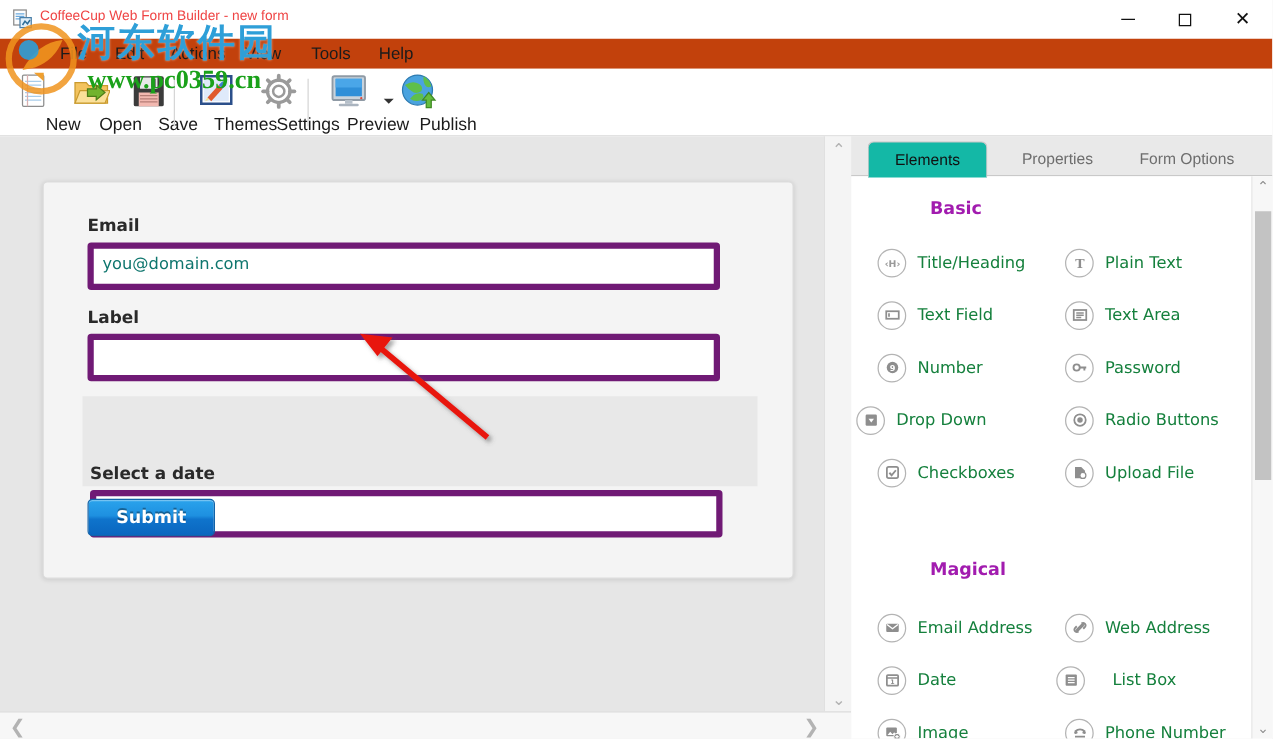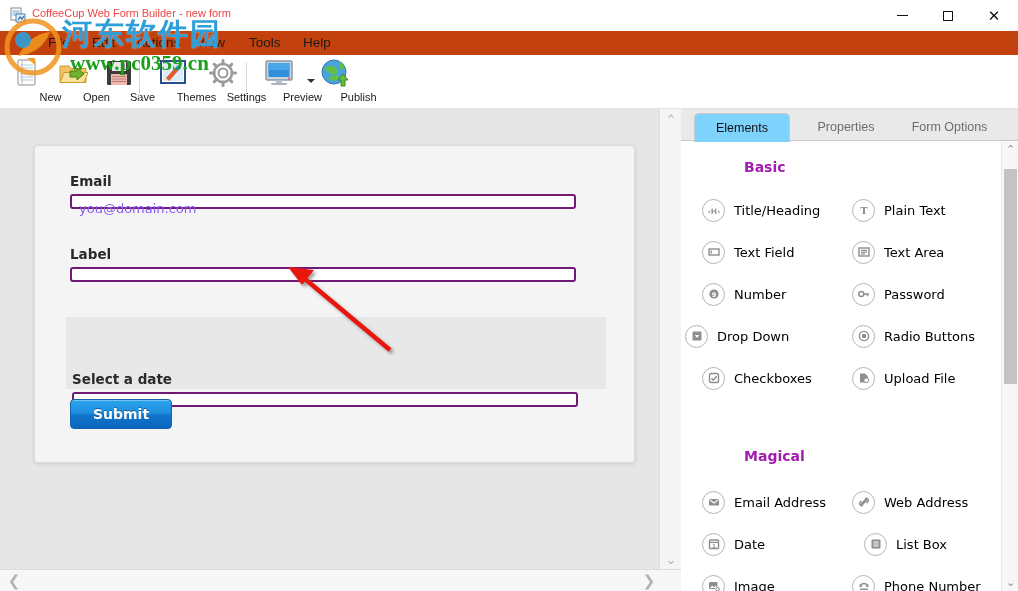--- a/index.html
+++ b/index.html
@@ -64,21 +64,21 @@
     background: #ffffff;
     border-bottom: 1px solid #e2e2e2;
   }
   .tb-btn {
     position: absolute; top: 2px;
     width: 54px; height: 50px;
     display: flex; flex-direction: column;
     align-items: center; justify-content: flex-start;
   }
   .tb-ico { height: 32px; display:flex; align-items:center; justify-content:center; }
-  .tb-lbl { font-size: 11px; color: #1b1b1b; margin-top: 2px; white-space: nowrap; margin-left: 47px; }
+  .tb-lbl { font-size: 14px; color: #1b1b1b; margin-top: 2px; white-space: nowrap; margin-left: 47px; }
   .tb-sep {
     position: absolute; top: 8px; width: 1px; height: 38px;
     background: #d6d6d6;
   }
   .tb-caret {
     position: absolute; top: 24px; left: 307px;
     width: 0; height: 0;
     border-left: 4px solid transparent;
     border-right: 4px solid transparent;
     border-top: 4px solid #333;
@@ -140,26 +140,26 @@
     border-radius: 4px;
     box-shadow: 0 1px 4px rgba(0,0,0,0.12);
   }
   .fld { position: absolute; }
   .fld-label {
     font-size: 13.5px; font-weight: bold; color: #2a2a2a;
     margin-bottom: 5px;
     font-family: "DejaVu Sans", sans-serif;
   }
   .fld-input {
-    width: 506px; height: 15px;
+    width: 506px; height: 38px;
     background: #ffffff;
-    border: 2px solid #701a75;
+    border: 5px solid #701a75;
     border-radius: 3px;
     font-size: 13px;
-    color: #8b5cf6;
+    color: #0f766e;
     padding: 0 7px;
     line-height: 25px;
     font-family: "DejaVu Sans", sans-serif;
   }
   .fld-group-sel {
     position: absolute; left: 31px; top: 171px;
     width: 540px; height: 72px;
     background: #e8e8e8;
     padding: 10px 0 0 4px;
   }
@@ -195,21 +195,21 @@
     background: #e9e9e9;
     border-bottom: 1px solid #c9c9c9;
   }
   .tab {
     position: absolute; top: 4px; height: 28px;
     display: flex; align-items: center; justify-content: center;
     font-size: 12.5px; color: #6d6d6d;
     white-space: nowrap;
   }
   .tab.active {
-    background: #7dd3fc;
+    background: #14b8a6;
     color: #111;
     border: 1px solid #c9c9c9;
     border-bottom: none;
     border-radius: 5px 5px 0 0;
     height: 29px;
     z-index: 3;
   }
   .panel-body {
     position: absolute; left: 0; top: 32px;
     width: 337px; height: 450px;
@@ -227,21 +227,21 @@
     display: flex; align-items: center;
     height: 30px;
   }
   .el-ico {
     width: 23px; height: 23px; border-radius: 50%;
     border: 1.5px solid #b4b4b4;
     display: flex; align-items: center; justify-content: center;
     color: #9a9a9a; flex: 0 0 auto;
   }
   .el-lbl {
-    margin-left: 9px; font-size: 13px; color: #000000;
+    margin-left: 9px; font-size: 13px; color: #15803d;
     white-space: nowrap;
     font-family: "DejaVu Sans", sans-serif;
   }
   .rp-scroll {
     position: absolute; right: 0; top: 32px;
     width: 17px; height: 450px;
     background: #f7f7f7;
     border-left: 1px solid #e8e8e8;
   }
   .rp-thumb {
@@ -601,21 +601,21 @@
         <span class="el-ico">
           <svg width="14" height="14" viewBox="0 0 14 14">
               <rect x="2.5" y="3" width="9" height="8.5" rx="0.8" fill="none" stroke="#8e8e8e" stroke-width="1.4"></rect>
               <line x1="2.5" y1="5.4" x2="11.5" y2="5.4" stroke="#8e8e8e" stroke-width="1.2"></line>
               <text x="7" y="10.6" font-size="5" font-weight="bold" text-anchor="middle" fill="#8e8e8e" font-family="DejaVu Sans, sans-serif">1</text>
             </svg>
         </span>
         <span class="el-lbl">Date</span>
       </div>
 
-      <div class="el-item" style="left:183px; top:388px;">
+      <div class="el-item" style="left:164px; top:388px;gap:13px;">
         <span class="el-ico">
           <svg width="14" height="14" viewBox="0 0 14 14">
               <rect x="2.5" y="2.5" width="9" height="9" rx="0.8" fill="#8e8e8e"></rect>
               <g stroke="#ffffff" stroke-width="1">
                 <line x1="4.3" y1="5" x2="9.7" y2="5"></line>
                 <line x1="4.3" y1="7" x2="9.7" y2="7"></line>
                 <line x1="4.3" y1="9" x2="9.7" y2="9"></line>
               </g>
             </svg>
         </span>

